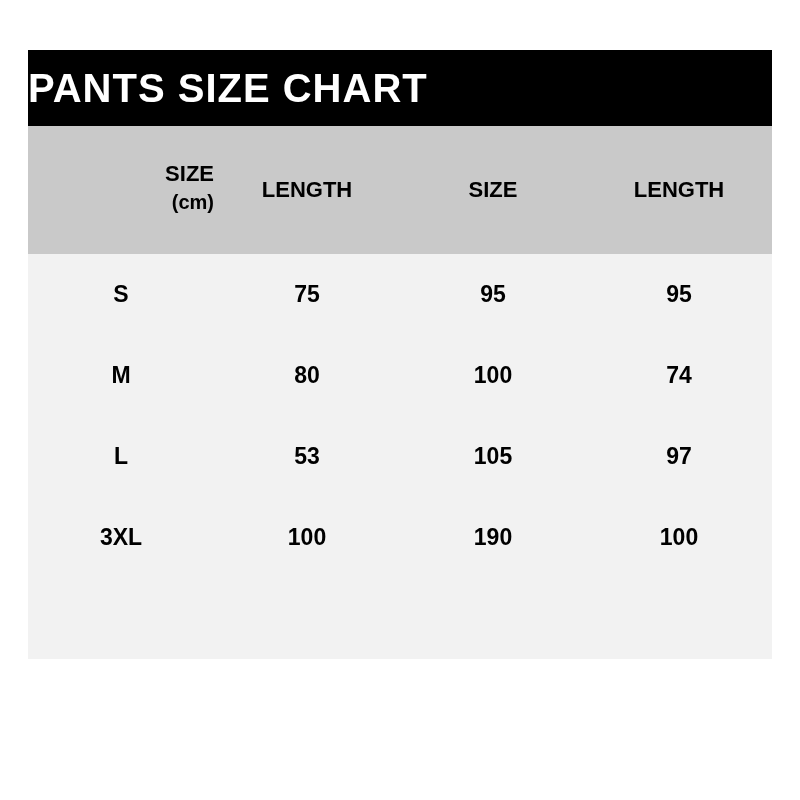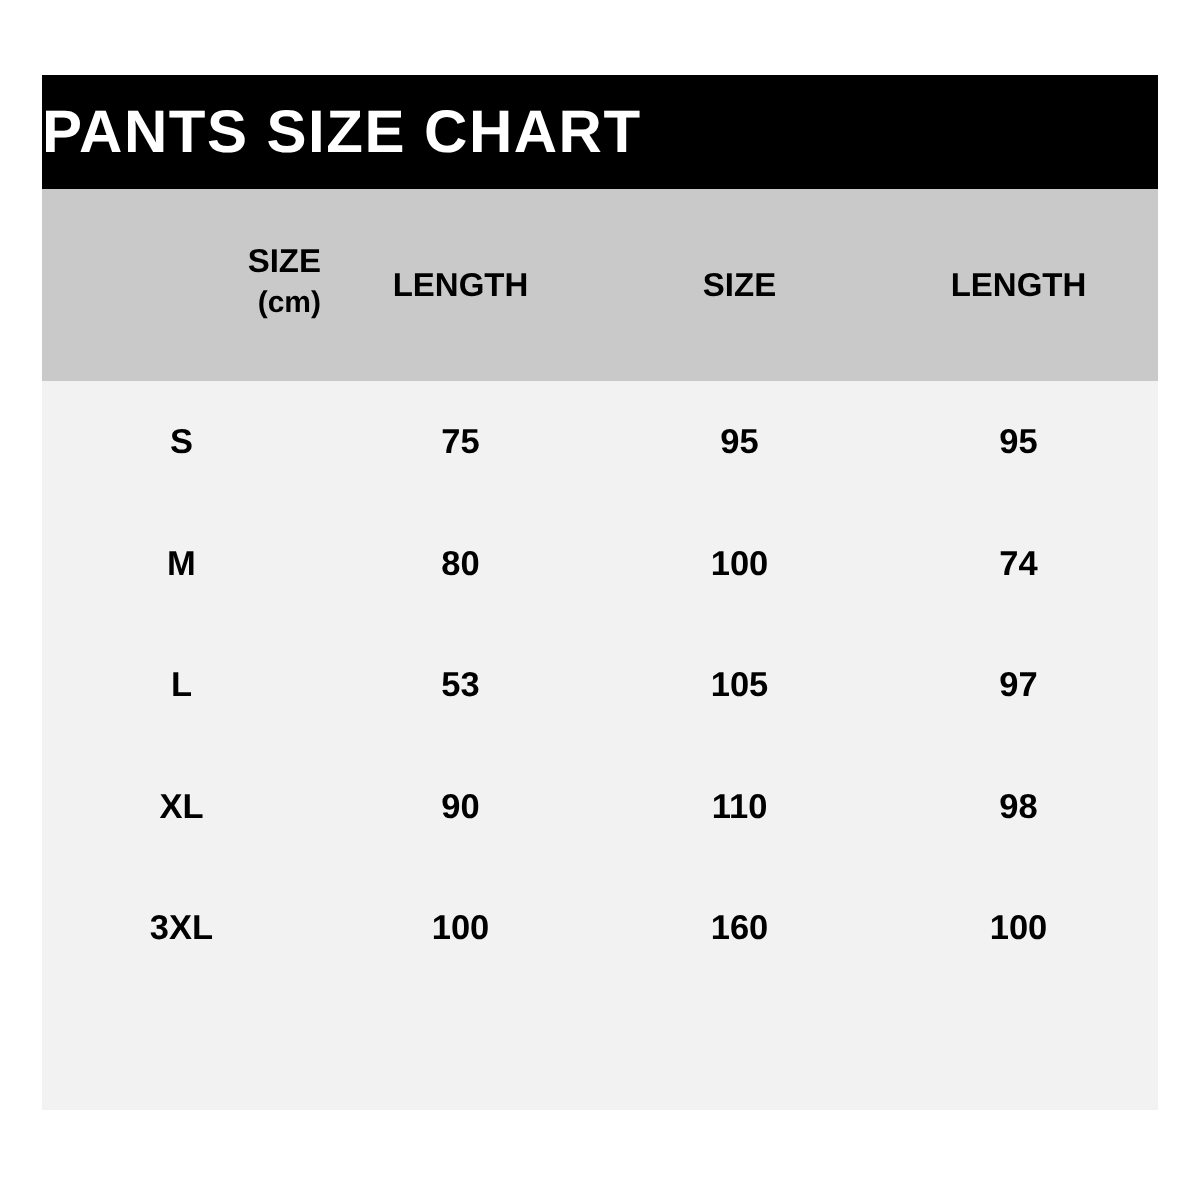--- a/index.html
+++ b/index.html
@@ -121,29 +121,23 @@
           <td>100</td>
           <td>74</td>
         </tr>
         <tr>
           <td>L</td>
           <td>53</td>
           <td>105</td>
           <td>97</td>
         </tr>
         <tr>
-          <td>XL</td>
-          <td>90</td>
-          <td>110</td>
-          <td>98</td>
-        </tr>
-        <tr>
           <td>3XL</td>
           <td>100</td>
-          <td>160</td>
+          <td>190</td>
           <td>100</td>
         </tr>
         <tr class="spacer-row">
           <td></td>
           <td></td>
           <td></td>
           <td></td>
         </tr>
       </tbody>
     </table>

